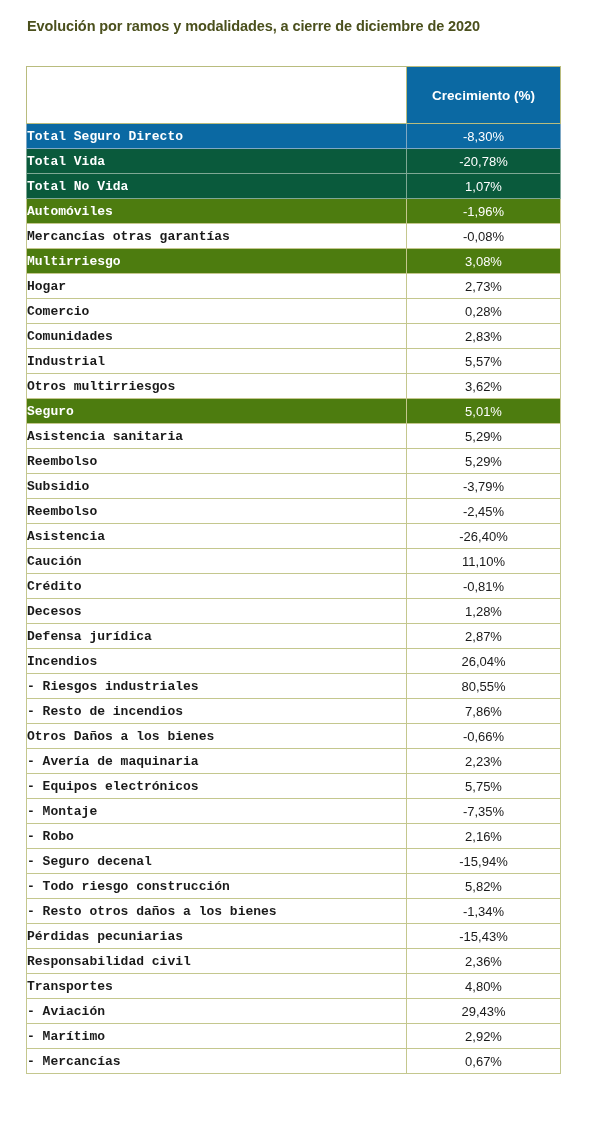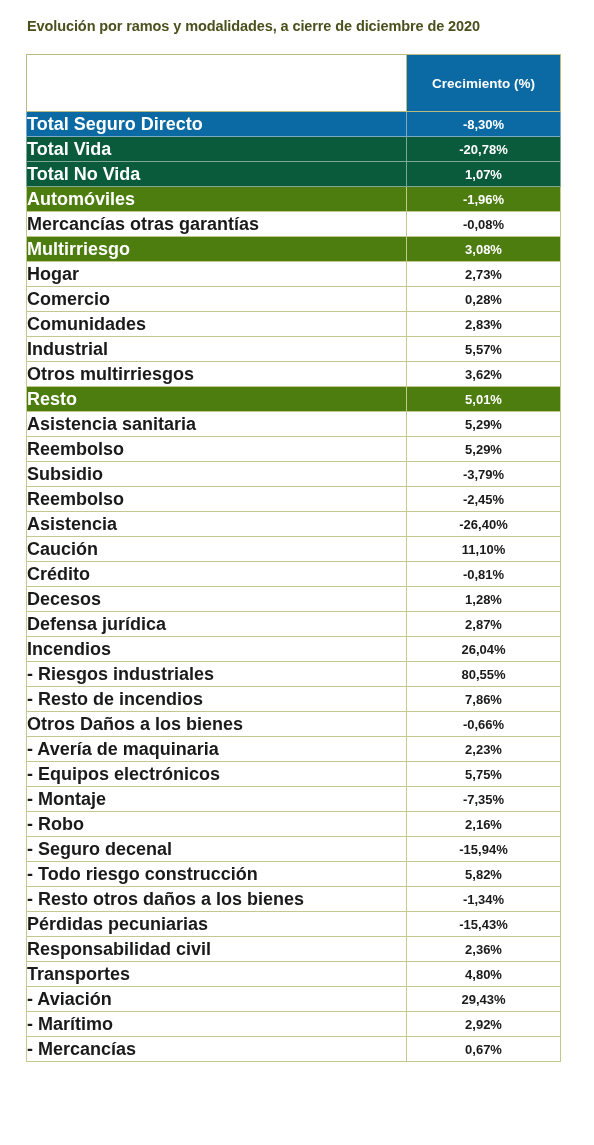--- a/index.html
+++ b/index.html
@@ -39,20 +39,21 @@
     left: 26px;
     top: 54px;
     width: 534px;
   }
 
   table.grow-table {
     border-collapse: collapse;
     width: 534px;
     table-layout: fixed;
     border: 1px solid #b9bc7e;
+    margin-top: 12px;
   }
   table.grow-table td, table.grow-table th {
     border: 1px solid #c4c78e;
     padding: 0;
     vertical-align: middle;
   }
 
   col.c-label { width: 380px; }
   col.c-value { width: 154px; }
 
@@ -68,31 +69,32 @@
     font-size: 13.5px;
     font-weight: bold;
     text-align: center;
     height: 56px;
     border: 1px solid #b9bc7e;
   }
 
   
   td.lbl {
     height: 24px;
-    font-size: 18px;
+    font-size: 13px;
     font-weight: bold;
     padding-left: 10px;
     color: #1a1a1a;
     white-space: nowrap;
     overflow: hidden;
+    font-family: Liberation Mono, monospace;
   }
   td.val {
     height: 24px;
     font-size: 13px;
-    font-weight: bold;
+    font-weight: normal;
     text-align: center;
     color: #1a1a1a;
     white-space: nowrap;
   }
 
   
   tr.lvl-blue td { background: #0b69a3; color: #ffffff; border-color: #7fa8c4; }
   tr.lvl-green td { background: #0a5a3c; color: #ffffff; border-color: #7fa894; }
   tr.lvl-olive td { background: #4d7c0f; color: #ffffff; border-color: #c4c78e; }
   tr.lvl-plain td { background: #ffffff; color: #1a1a1a; border-color: #c4c78e; }
@@ -160,21 +162,21 @@
           </tr>
           <tr class="lvl-plain">
             <td class="lbl indent-1">Industrial</td>
             <td class="val">5,57%</td>
           </tr>
           <tr class="lvl-plain">
             <td class="lbl indent-1">Otros multirriesgos</td>
             <td class="val">3,62%</td>
           </tr>
           <tr class="lvl-olive">
-            <td class="lbl indent-0">Resto</td>
+            <td class="lbl indent-0">Seguro</td>
             <td class="val">5,01%</td>
           </tr>
           <tr class="lvl-plain">
             <td class="lbl indent-1">Asistencia sanitaria</td>
             <td class="val">5,29%</td>
           </tr>
           <tr class="lvl-plain">
             <td class="lbl indent-1">Reembolso</td>
             <td class="val">5,29%</td>
           </tr>

